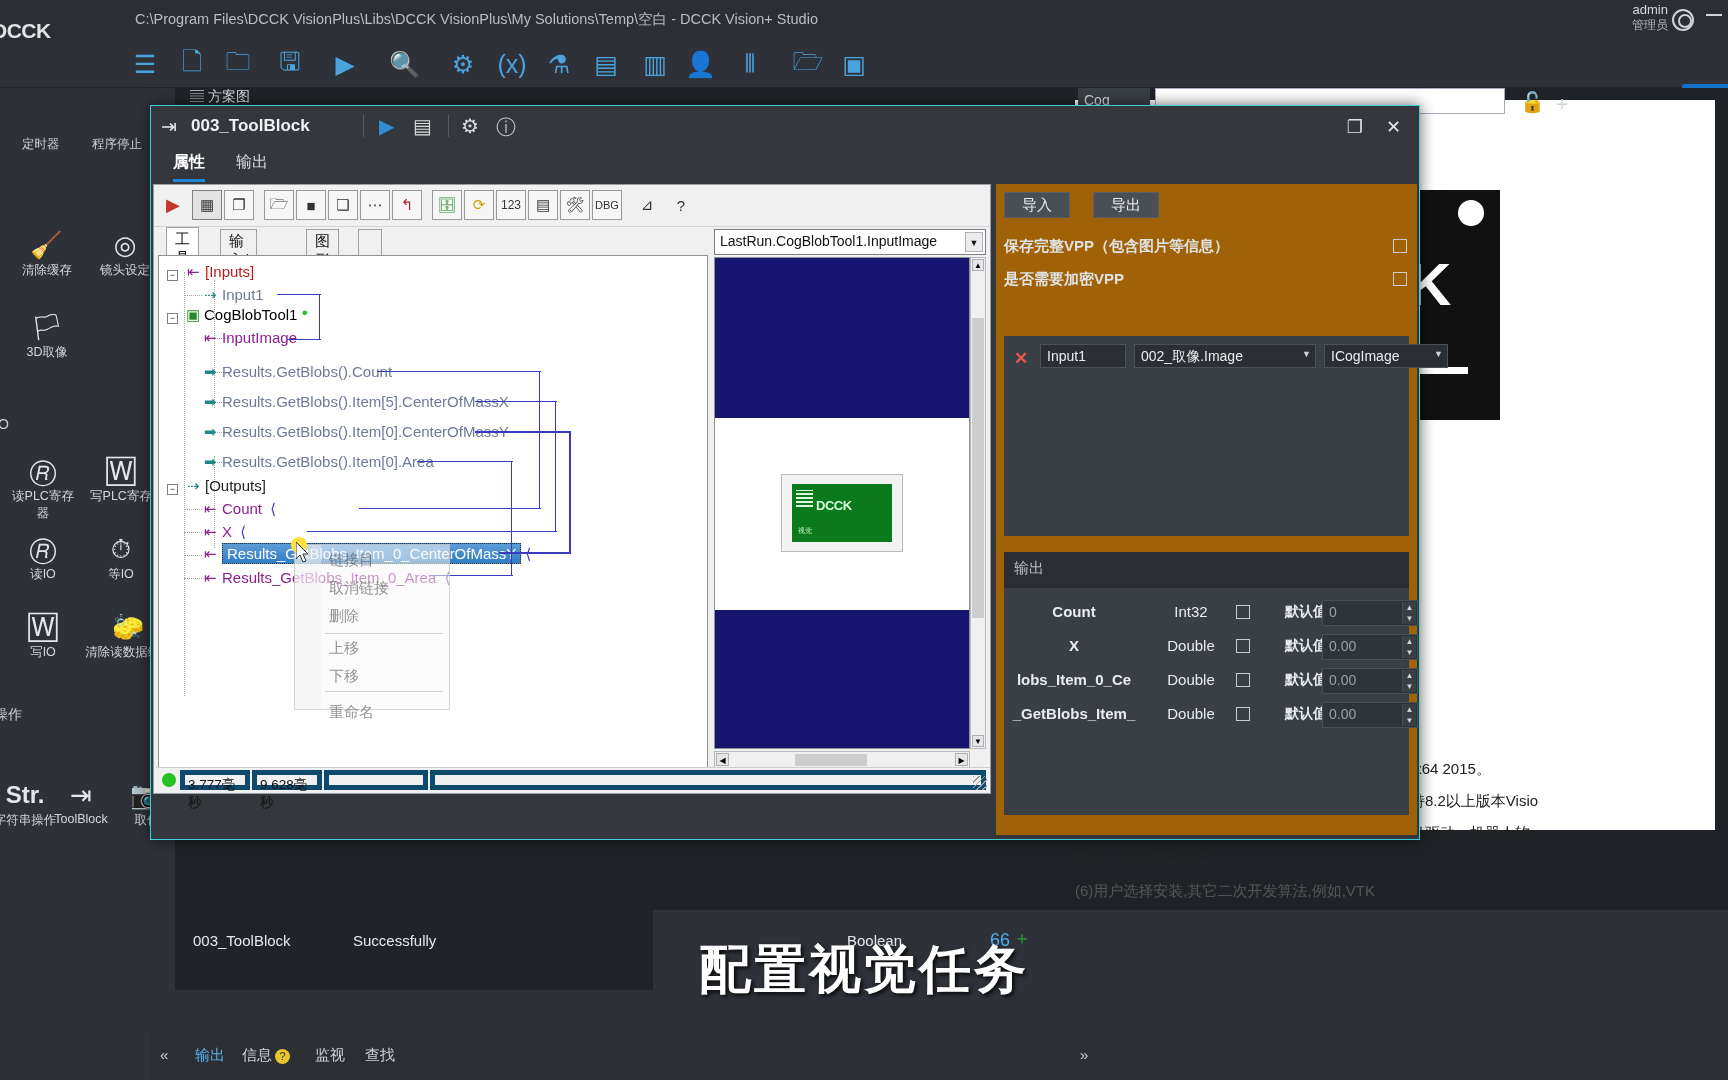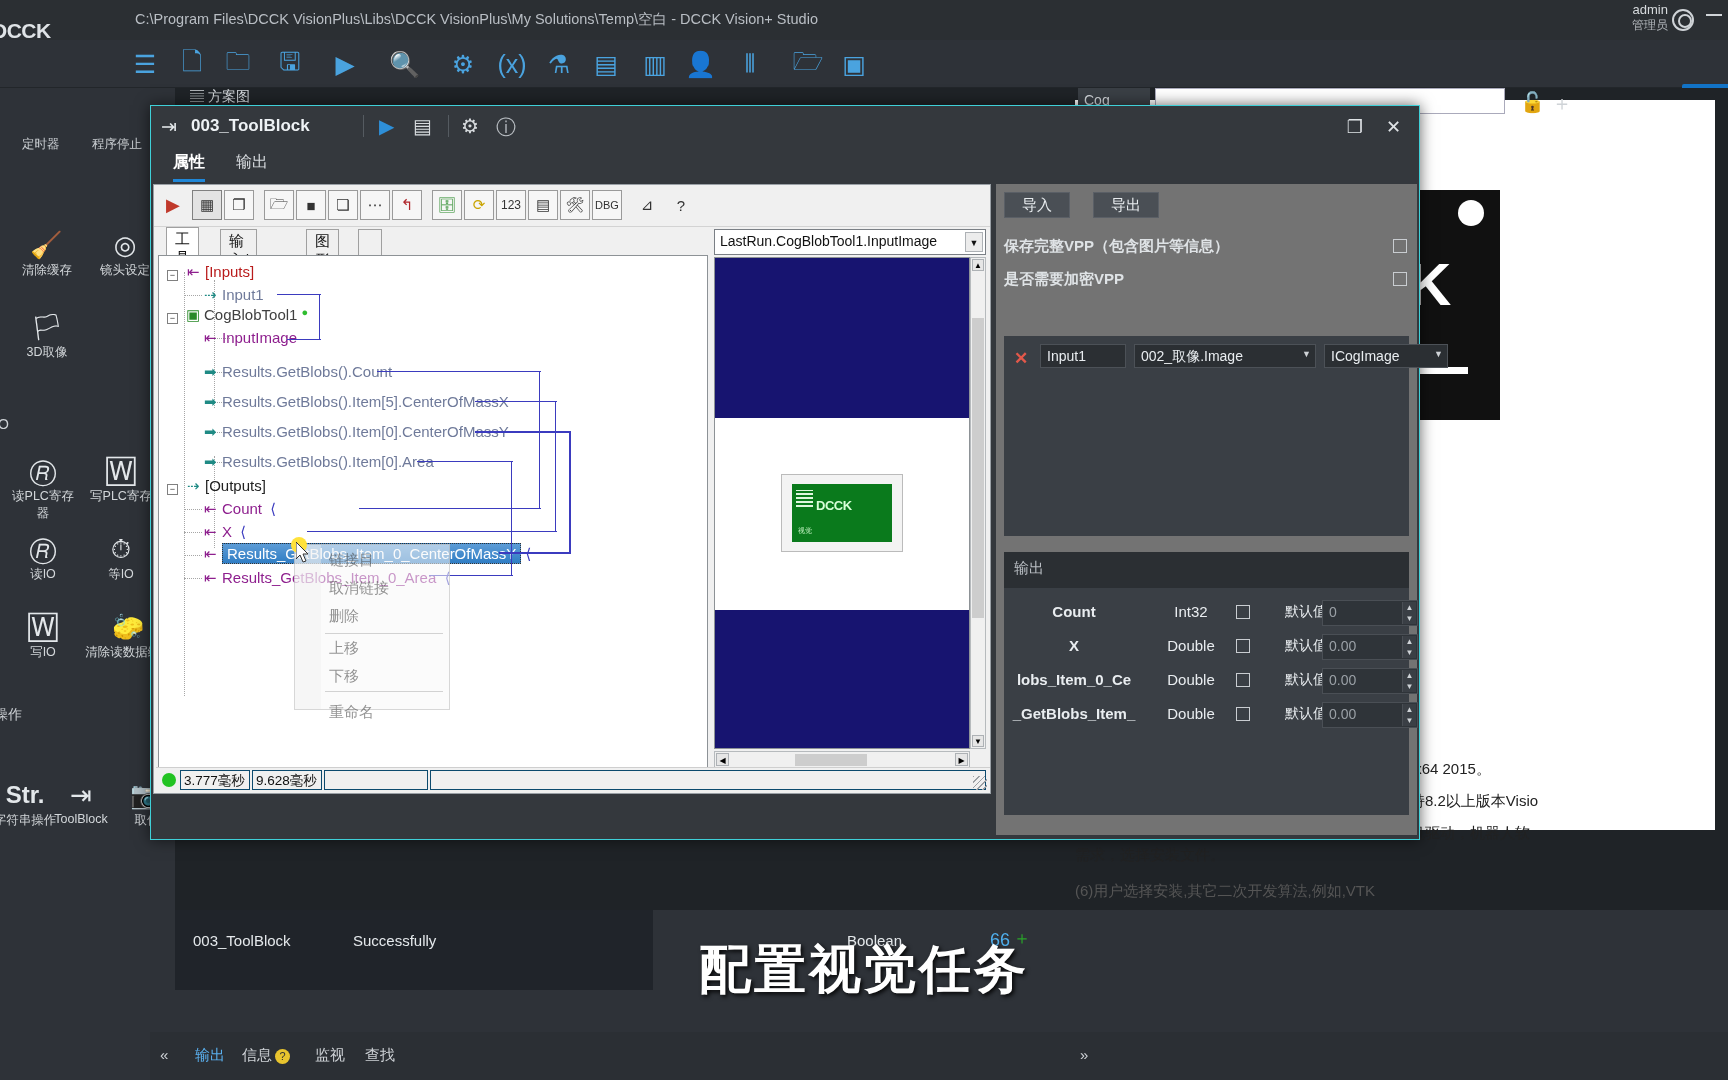--- a/index.html
+++ b/index.html
@@ -159,28 +159,28 @@
   .vscroll .thumb{position:absolute;left:1px;top:60px;width:12px;height:300px;background:#cdcdcd;}
   .vscroll .ar{position:absolute;left:1px;width:12px;height:12px;background:#e6e6e6;border:1px solid #adb1b5;font-size:8px;text-align:center;line-height:12px;}
   .hscroll { position:absolute; left:0; bottom:-24px; width:256px; height:18px; background:#f0f0f0;border:1px solid #b6babd;}
   .hscroll .thumb{position:absolute;left:80px;top:2px;width:72px;height:12px;background:#cdcdcd;}
   .hscroll .ar{position:absolute;top:1px;width:13px;height:13px;background:#e6e6e6;border:1px solid #adb1b5;font-size:8px;text-align:center;line-height:13px;}
 
   .cog-status {
     position:absolute; left:2px; bottom:2px; width:834px; height:24px; background:#f0f0f0;
     border-top:1px solid #cfcfcf;
   }
-  .cs-cell { position:absolute; top:2px; height:20px; border:1px solid #0c4a6e; background:#f0f0f0; font-size:13.5px; color:#111; padding:1px 3px; }
+  .cs-cell { position:absolute; top:2px; height:20px; border:5px solid #0c4a6e; background:#f0f0f0; font-size:13.5px; color:#111; padding:1px 3px; }
   .greendot { position:absolute; left:6px; top:5px; width:14px; height:14px; border-radius:50%; background:#22c322; }
 
   .resize-grip{position:absolute;right:3px;bottom:3px;width:14px;height:14px;
     background:repeating-linear-gradient(135deg,#9b9fa3 0 1px,transparent 1px 4px);}
 
   
-  .rpanel { position:absolute; left:845px; top:78px; right:2px; bottom:4px; background:#737373; }
+  .rpanel { position:absolute; left:845px; top:78px; right:2px; bottom:4px; background:#a16207; }
   .rbtn {
     position:absolute; top:8px; width:66px; height:26px; background:#4a4f55; color:#e8ecef;
     font-size:15px; display:flex;align-items:center;justify-content:center; border:1px solid #5a5f66;
   }
   .rlabel { position:absolute; color:#dfe3e6; font-size:15px; font-weight:bold; }
   .rcheck { position:absolute; width:14px; height:14px; border:1px solid #c9cdd1; background:transparent; }
   .sect {
     position:absolute; left:8px; right:8px; background:#2b2f33; color:#b9bec3; font-size:15px;
     padding:7px 10px;
   }
@@ -189,21 +189,21 @@
   .irow { position:absolute; left:6px; right:6px; height:28px; }
   .xmark { position:absolute; left:4px; top:4px; color:#e2584a; font-size:17px; font-weight:bold;}
   .ifield { position:absolute; height:24px; background:#2b2f33; border:1px solid #4c5157; color:#e9edf0; font-size:14px; padding:3px 6px; }
   .icombo { position:absolute; height:24px; background:#2b2f33; border:1px solid #4c5157; color:#e9edf0; font-size:14px; padding:3px 18px 3px 6px; }
   .icombo .cv{position:absolute;right:4px;top:4px;font-size:9px;color:#cfd3d7;}
   .outbody { position:absolute; left:8px; right:8px; background:#3a3f45; }
   .orow { position:absolute; left:0; right:0; height:34px; font-size:15px; color:#e9edf0; }
   .oc-name { position:absolute; left:0; width:140px; text-align:center; top:7px; font-weight:bold;}
   .oc-type { position:absolute; left:150px; width:74px; text-align:center; top:7px; }
   .oc-chk { position:absolute; left:232px; top:9px; width:14px;height:14px;border:1.5px solid #c9cdd1;}
-  .oc-def { position:absolute; left:252px; top:7px; font-size:14px; font-weight:normal;padding-left:29px;}
+  .oc-def { position:absolute; left:252px; top:7px; font-size:14px; font-weight:bold;padding-left:29px;}
   .oc-val {
     position:absolute; left:318px; top:4px; width:96px; height:26px; background:#2f3439;
     border:1px solid #4a4f55; color:#9aa0a6; font-size:14px; padding:3px 18px 0 6px;
   }
   .oc-val .sp{position:absolute;right:1px;top:1px;width:14px;height:22px;background:#3a3f45;border-left:1px solid #4a4f55;font-size:8px;color:#cfd3d7;text-align:center;}
   .oc-val .sp i{display:block;line-height:11px;font-style:normal;}
 
   
   .ctxmenu {
     position:absolute; left:291px; top:528px; width:156px; height:166px;
@@ -428,21 +428,21 @@
         <span class="gly">⇤</span><span style="color:#b91c1c">[Inputs]</span>
       </div>
 
       <div class="hline" style="left:25px; top:39px; width:18px"></div>
       <div class="tnode" style="left:45px; top:30px; color:#1f8a84">
         <span class="gly">⇢</span><span style="color:#6f7a9a">Input1</span>
       </div>
 
       <div class="expander" style="left:8px; top:57px">−</div>
       <div class="tnode" style="left:27px; top:50px">
-        <span class="gly" style="color:#2a8a2a">▣</span><span style="color:#404040">CogBlobTool1</span>
+        <span class="gly" style="color:#2a8a2a">▣</span><span style="color:#000000">CogBlobTool1</span>
         <span style="color:#2fbd2f; font-size:11px; vertical-align:top">●</span>
       </div>
 
       <div class="hline" style="left:55px; top:82px; width:16px"></div>
       <div class="tnode" style="left:45px; top:73px; color:#8e1f8e">
         <span class="gly">⇤</span><span style="color:#8e1f8e">InputImage</span>
       </div>
 
       <div class="hline" style="left:55px; top:116px; width:16px"></div>
       <div class="tnode" style="left:45px; top:107px">

